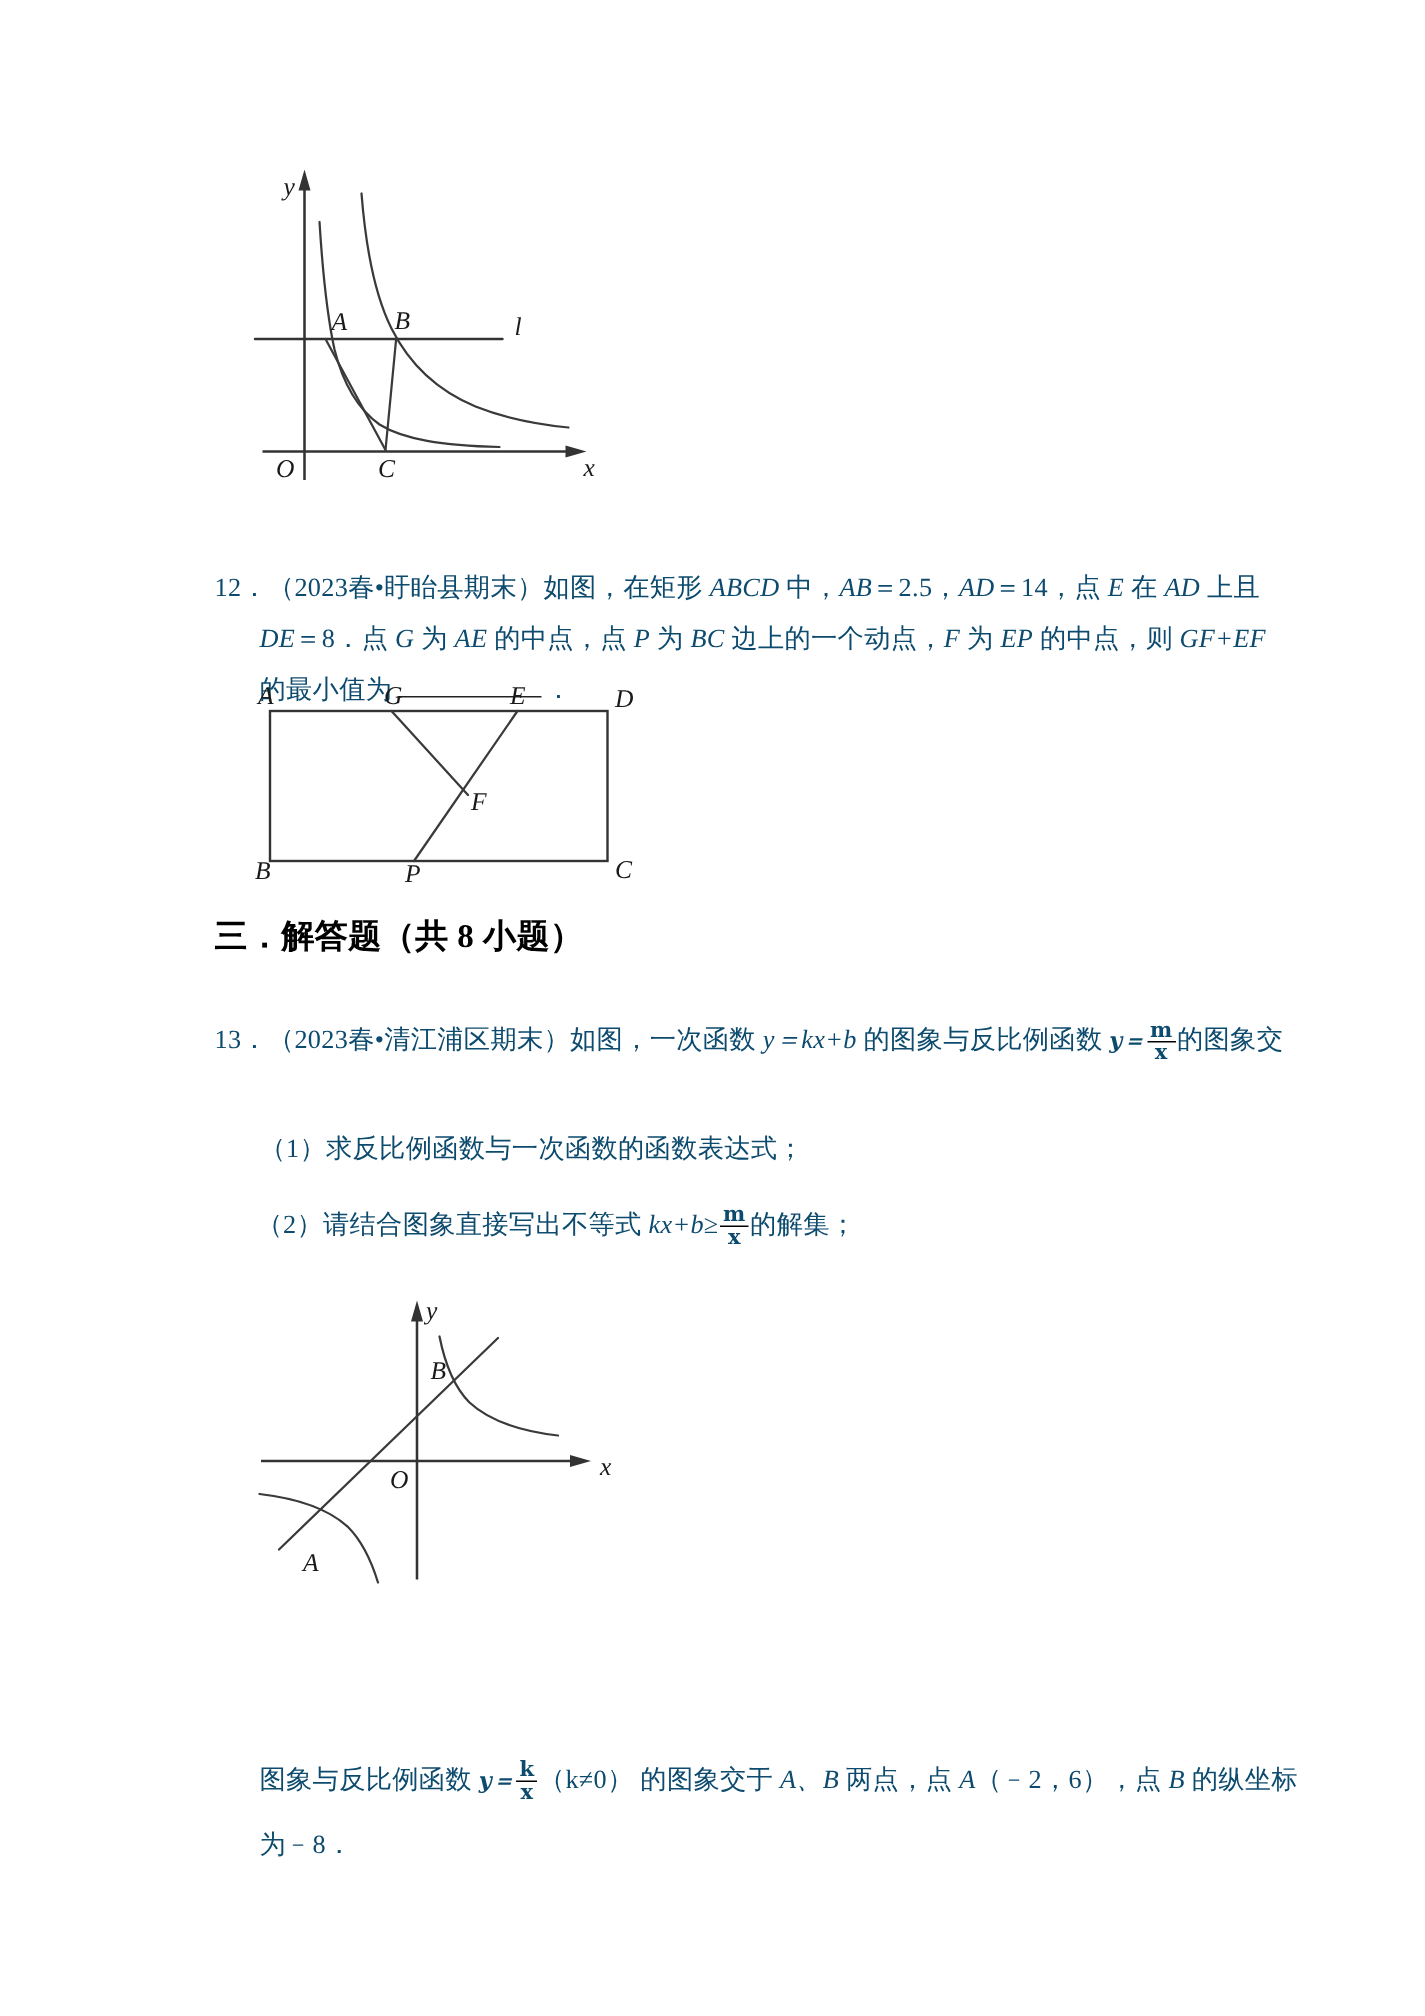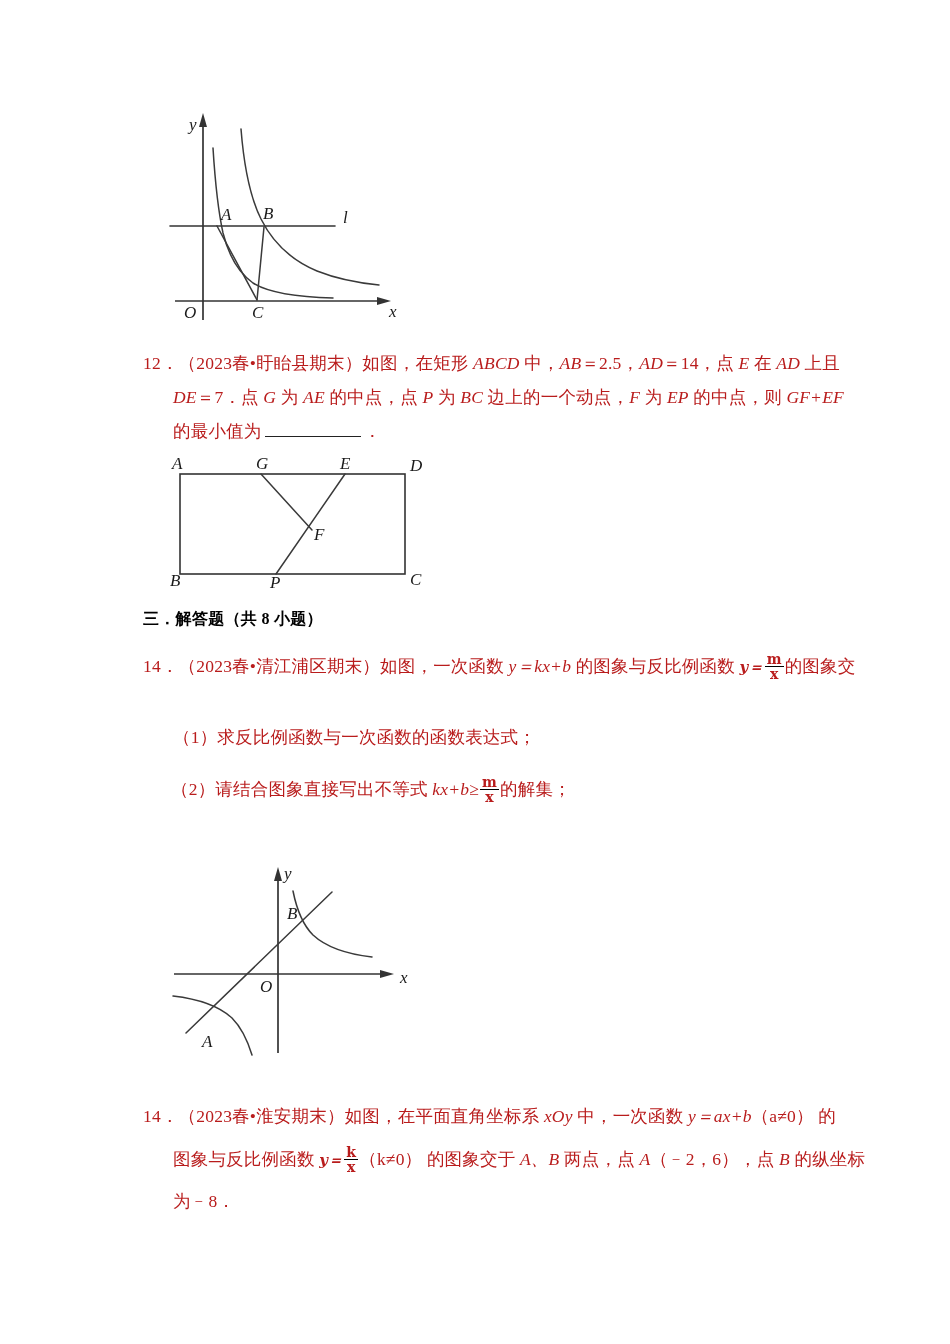--- a/index.html
+++ b/index.html
@@ -22,26 +22,27 @@
     height: 1344px;
   }
 
   
   .qline {
     position: absolute;
     font-size: 17.5px;
     line-height: 1.3;
     letter-spacing: 0.2px;
     white-space: nowrap;
-    color: #b91c1c;
+    color: #0c4a6e;
+    margin-top: 28px;
   }
   .it { font-style: italic; }
   .section-head {
     position: absolute;
-    font-size: 16px;
+    font-size: 22px;
     font-weight: bold;
     white-space: nowrap;
     letter-spacing: 0.3px;
   }
   .blank-line {
     display: inline-block;
     width: 96px;
     border-bottom: 1.3px solid #222;
     height: 0.82em;
     margin: 0 3px;
@@ -136,21 +137,21 @@
       <text class="lbl" x="224" y="212">x</text>
       <text class="lbl" x="178" y="118">l</text>
     </svg>
   </div>
 
   <div class="qline" style="left:143px; top:352px;">
     <span>12．（2023春•盱眙县期末）如图，在矩形 </span><span class="it">ABCD</span><span> 中，</span><span class="it">AB</span><span>＝2.5，</span><span class="it">AD</span><span>＝14，点 </span><span class="it">E</span><span> 在 </span><span class="it">AD</span><span> 上且</span>
   </div>
 
   <div class="qline" style="left:173px; top:386px;">
-    <span class="it">DE</span><span>＝7．点 </span><span class="it">G</span><span> 为 </span><span class="it">AE</span><span> 的中点，点 </span><span class="it">P</span><span> 为 </span><span class="it">BC</span><span> 边上的一个动点，</span><span class="it">F</span><span> 为 </span><span class="it">EP</span><span> 的中点，则 </span><span class="it">GF+EF</span>
+    <span class="it">DE</span><span>＝8．点 </span><span class="it">G</span><span> 为 </span><span class="it">AE</span><span> 的中点，点 </span><span class="it">P</span><span> 为 </span><span class="it">BC</span><span> 边上的一个动点，</span><span class="it">F</span><span> 为 </span><span class="it">EP</span><span> 的中点，则 </span><span class="it">GF+EF</span>
   </div>
 
   <div class="qline" style="left:173px; top:420px;text-align:center;">
     <span>的最小值为</span><span class="blank-line"></span><span>．</span>
   </div>
 
   <div class="figure" style="left:168px; top:462px;">
     <svg width="270" height="120" viewBox="0 0 270 120">
 
       <rect class="stroke" x="12" y="12" width="225" height="100"></rect>
@@ -166,21 +167,21 @@
       <text class="lbl" x="146" y="78">F</text>
       <text class="lbl" x="2" y="124">B</text>
       <text class="lbl" x="102" y="126">P</text>
       <text class="lbl" x="242" y="123">C</text>
     </svg>
   </div>
 
   <div class="section-head" style="left:143px; top:609px;">三．解答题（共 8 小题）</div>
 
   <div class="qline" style="left:143px; top:652px;">
-    <span>14．（2023春•清江浦区期末）如图，一次函数 </span><span class="it">y＝kx+b</span><span> 的图象与反比例函数 </span><span class="yeq it">y＝</span><span class="frac"><span class="num">m</span><span class="den">x</span></span><span>的图象交</span>
+    <span>13．（2023春•清江浦区期末）如图，一次函数 </span><span class="it">y＝kx+b</span><span> 的图象与反比例函数 </span><span class="yeq it">y＝</span><span class="frac"><span class="num">m</span><span class="den">x</span></span><span>的图象交</span>
   </div>
 
 
   <div class="qline" style="left:173px; top:726px;text-align:center;">（1）求反比例函数与一次函数的函数表达式；</div>
 
   <div class="qline" style="left:171px; top:775px;">
     <span>（2）请结合图象直接写出不等式 </span><span class="it">kx+b</span><span>≥</span><span class="frac"><span class="num">m</span><span class="den">x</span></span><span>的解集；</span>
   </div>
 
 
@@ -200,23 +201,20 @@
       <line class="stroke-thin" x1="26" y1="178" x2="172" y2="37"></line>
 
       <text class="lbl" x="124" y="24">y</text>
       <text class="lbl" x="240" y="128">x</text>
       <text class="lbl" x="100" y="137">O</text>
       <text class="lbl" x="127" y="64">B</text>
       <text class="lbl" x="42" y="192">A</text>
     </svg>
   </div>
 
-  <div class="qline" style="left:143px; top:1105px;">
-    <span>14．（2023春•淮安期末）如图，在平面直角坐标系 </span><span class="it">xOy</span><span> 中，一次函数 </span><span class="it">y＝ax+b</span><span>（a≠0）</span><span> 的</span>
-  </div>
 
   <div class="qline" style="left:173px; top:1145px;">
     <span>图象与反比例函数 </span><span class="yeq it">y＝</span><span class="frac"><span class="num">k</span><span class="den">x</span></span><span>（k≠0）</span><span> 的图象交于 </span><span class="it">A、B</span><span> 两点，点 </span><span class="it">A</span><span>（﹣2，6），点 </span><span class="it">B</span><span> 的纵坐标</span>
   </div>
 
   <div class="qline" style="left:173px; top:1190px;">为﹣8．</div>
 
 </div>
 
 </body></html>

